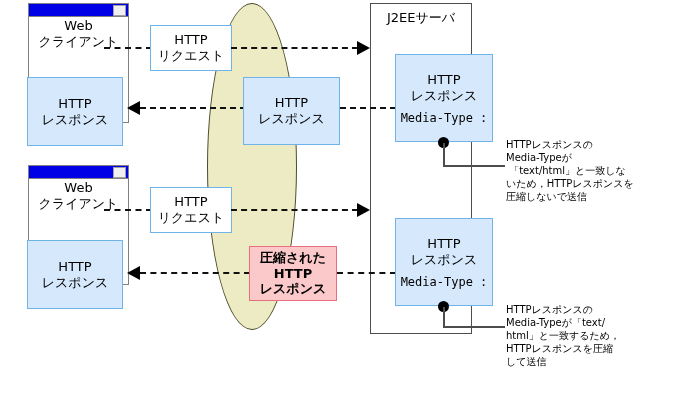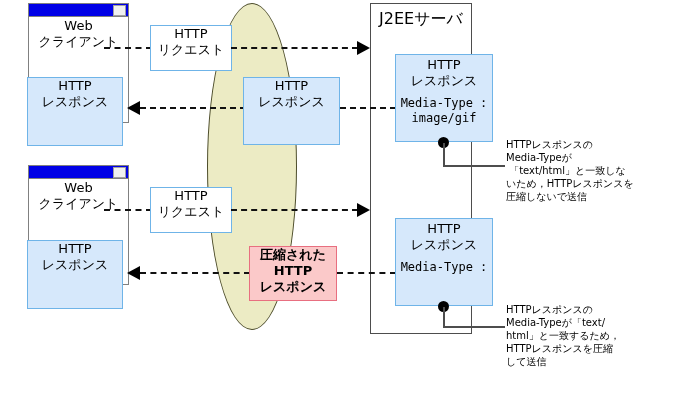--- a/index.html
+++ b/index.html
@@ -31,42 +31,42 @@
     letter-spacing:0px;
   }
 
   
   .ellipse{
     background:#ecebc4;border:1.5px solid #4d4d2b;border-radius:50%;
   }
 
   
   .box{
-    display:flex;align-items:flex-start;justify-content:center;
+    display:flex;align-items:center;justify-content:center;
     text-align:center;line-height:1.22;font-size:13px;color:#000;
   }
   .box-blue{ background:#d6e8fb;border:1.5px solid #6fb4e8; }
   .box-white{ background:#ffffff;border:1.5px solid #6fb4e8; }
   .box-pink{ background:#fbc9c9;border:1.5px solid #e86f80;font-weight:bold; }
 
   .box-resp-inner{
     display:block;width:100%;
   }
   .mono{
     font-family:"DejaVu Sans Mono","Liberation Mono",monospace;
     font-size:12px;line-height:1.25;
   }
 
   
   .server{
     border:1.5px solid #4d4d4d;background:transparent;
   }
   .server-title{
     position:absolute;left:0;right:0;top:5px;text-align:center;
-    font-size:16px;color:#000;
+    font-size:13px;color:#000;
   }
 
   
   .dashline{
     height:0;border-top:2px dashed #111111;
   }
   .solidline{ background:#4d4d4d; }
   .vline{ width:1.5px;background:#4d4d4d; }
 
   .arrowL{
@@ -137,21 +137,20 @@
       <div>HTTP</div>
       <div>レスポンス</div>
     </div>
   </div>
 
   <div class="abs box box-blue" style="left:395px;top:54px;width:98px;height:88px;padding-top:2px;">
     <div class="box-resp-inner">
       <div>HTTP</div>
       <div>レスポンス</div>
       <div class="mono" style="margin-top:7px;">Media-Type :</div>
-      <div class="mono">image/gif</div>
     </div>
   </div>
 
   <div class="abs dot" style="left:438px;top:137px;"></div>
   <div class="abs vline" style="left:443px;top:143px;height:23px;"></div>
   <div class="abs solidline" style="left:443px;top:165px;width:62px;height:1.5px;"></div>
 
   <div class="abs note" style="left:506px;top:138px;width:172px;">HTTPレスポンスの
 Media-Typeが
  「text/html」と一致しな

